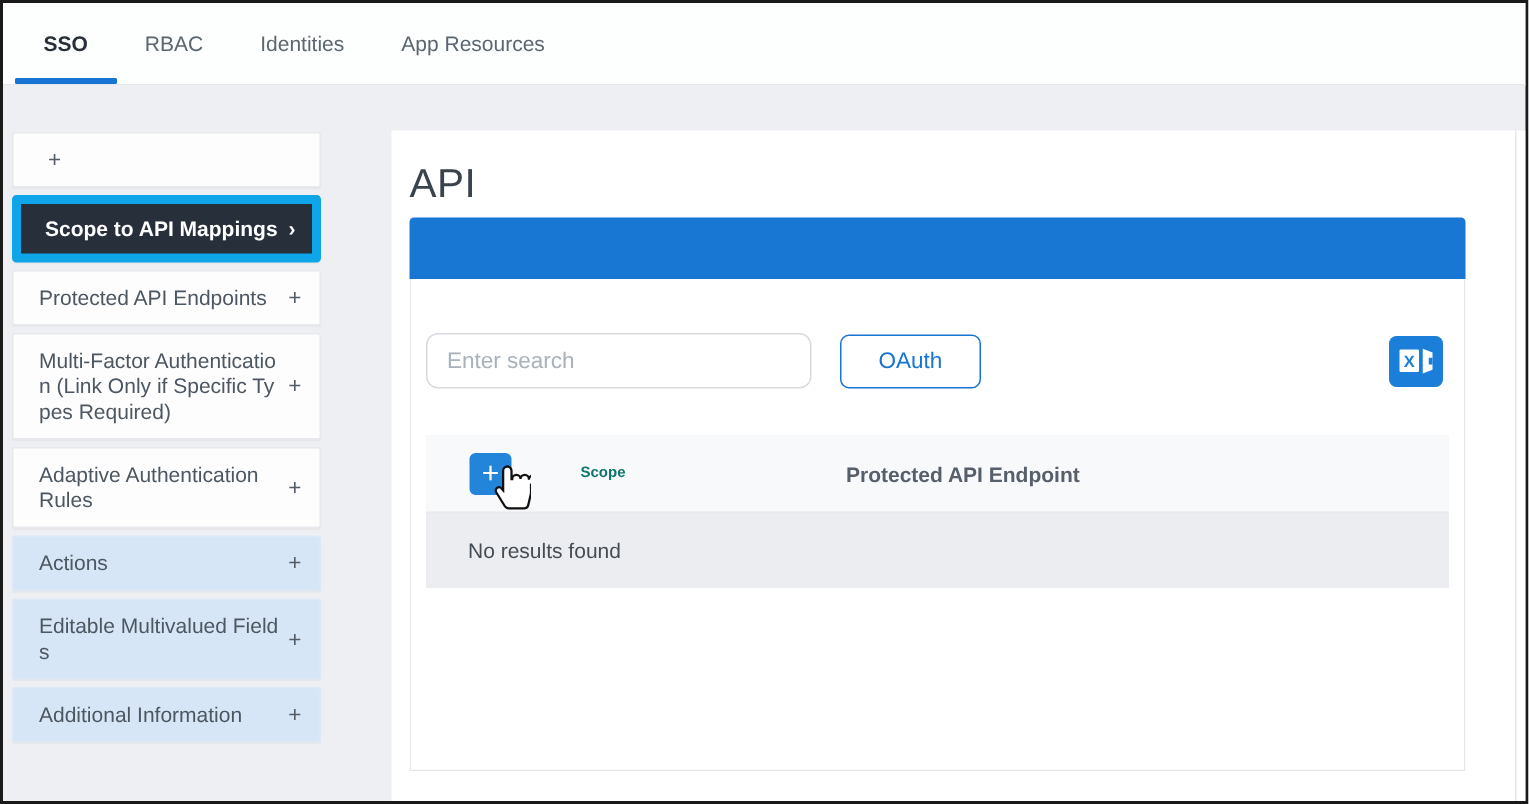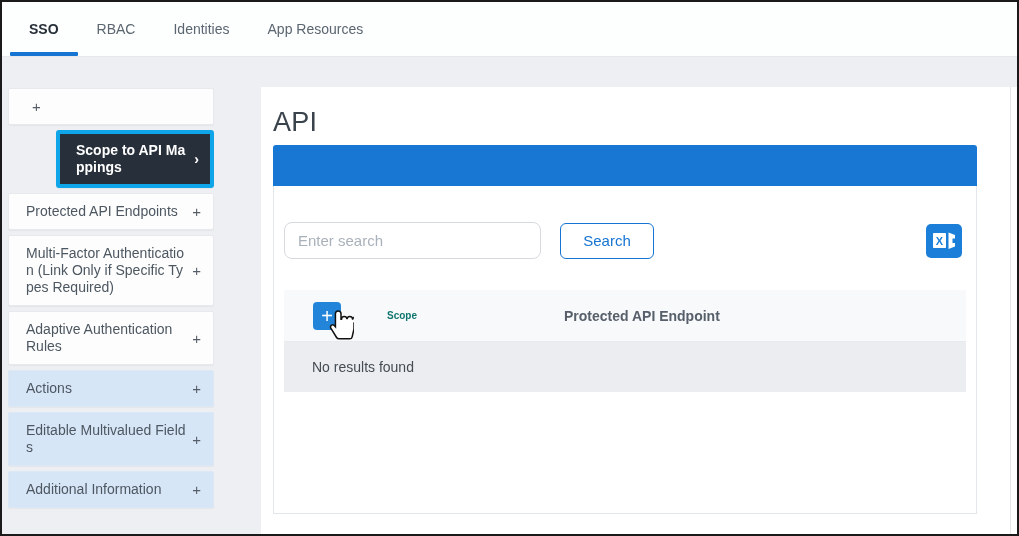--- a/index.html
+++ b/index.html
@@ -34,22 +34,22 @@
   }
   .side-item{
     background:#fdfdfd;border:1px solid #e7e9ed;border-radius:2px;
     padding:9px 12px 9px 17px;display:flex;align-items:center;
     font-size:14px;line-height:17px;color:#4d5761;cursor:pointer;
     box-shadow:0 1px 1px rgba(0,0,0,.04);
   }
   .side-item .lbl{flex:1;word-break:break-all;}
   .side-item .sfx{margin-left:6px;font-size:15px;color:#555e68;flex:none;}
   .side-item.selected{
-    background:#272f3a;border:4px solid #0ea5e9;border-radius:3px;
-    color:#fff;font-weight:bold;padding:8px 11px 8px 16px;margin-left:48px;
+    background:#272f3a;border:6px solid #0ea5e9;border-radius:3px;
+    color:#fff;font-weight:bold;padding:8px 11px 8px 16px;
   }
   .side-item.selected .sfx{color:#fff;font-weight:bold;font-size:14px;}
   .side-item.highlight{background:#d7e6f7;border-color:#dce8f6;}
   
   .panel{
     position:absolute;left:259px;top:85px;right:0;bottom:0;
     background:#fff;padding:20px 0 0 12px;
   }
   .gutter-line{position:absolute;right:6px;top:85px;bottom:0;width:1px;background:#e4e7ea;}
   .page-title{
@@ -158,21 +158,21 @@
 
   <div class="panel">
     <h1 class="page-title">API</h1>
 
     <div class="card">
       <div class="card-top"></div>
       <div class="card-body">
 
         <div class="search-row">
           <input class="search-input" type="text" placeholder="Enter search" style="">
-          <button class="search-btn">Search</button>
+          <button class="search-btn">OAuth</button>
           <button class="excel-btn" title="">
             <svg width="36" height="34" viewBox="0 0 36 34">
               <rect x="0" y="0" width="36" height="34" rx="5" fill="#1b7fd9"></rect>
               <rect x="7" y="9" width="13" height="15" rx="0.8" fill="#ffffff"></rect>
               <text x="13.5" y="20.8" font-size="11" font-weight="bold" fill="#1b7fd9" text-anchor="middle" font-family="Liberation Sans, sans-serif">X</text>
               <path d="M22.5 8.5 L29 11 V22.5 L22.5 25 Z" fill="#ffffff"></path>
               <rect x="26.5" y="14.5" width="2.5" height="4.5" fill="#1b7fd9"></rect>
             </svg>
           </button>
         </div>

